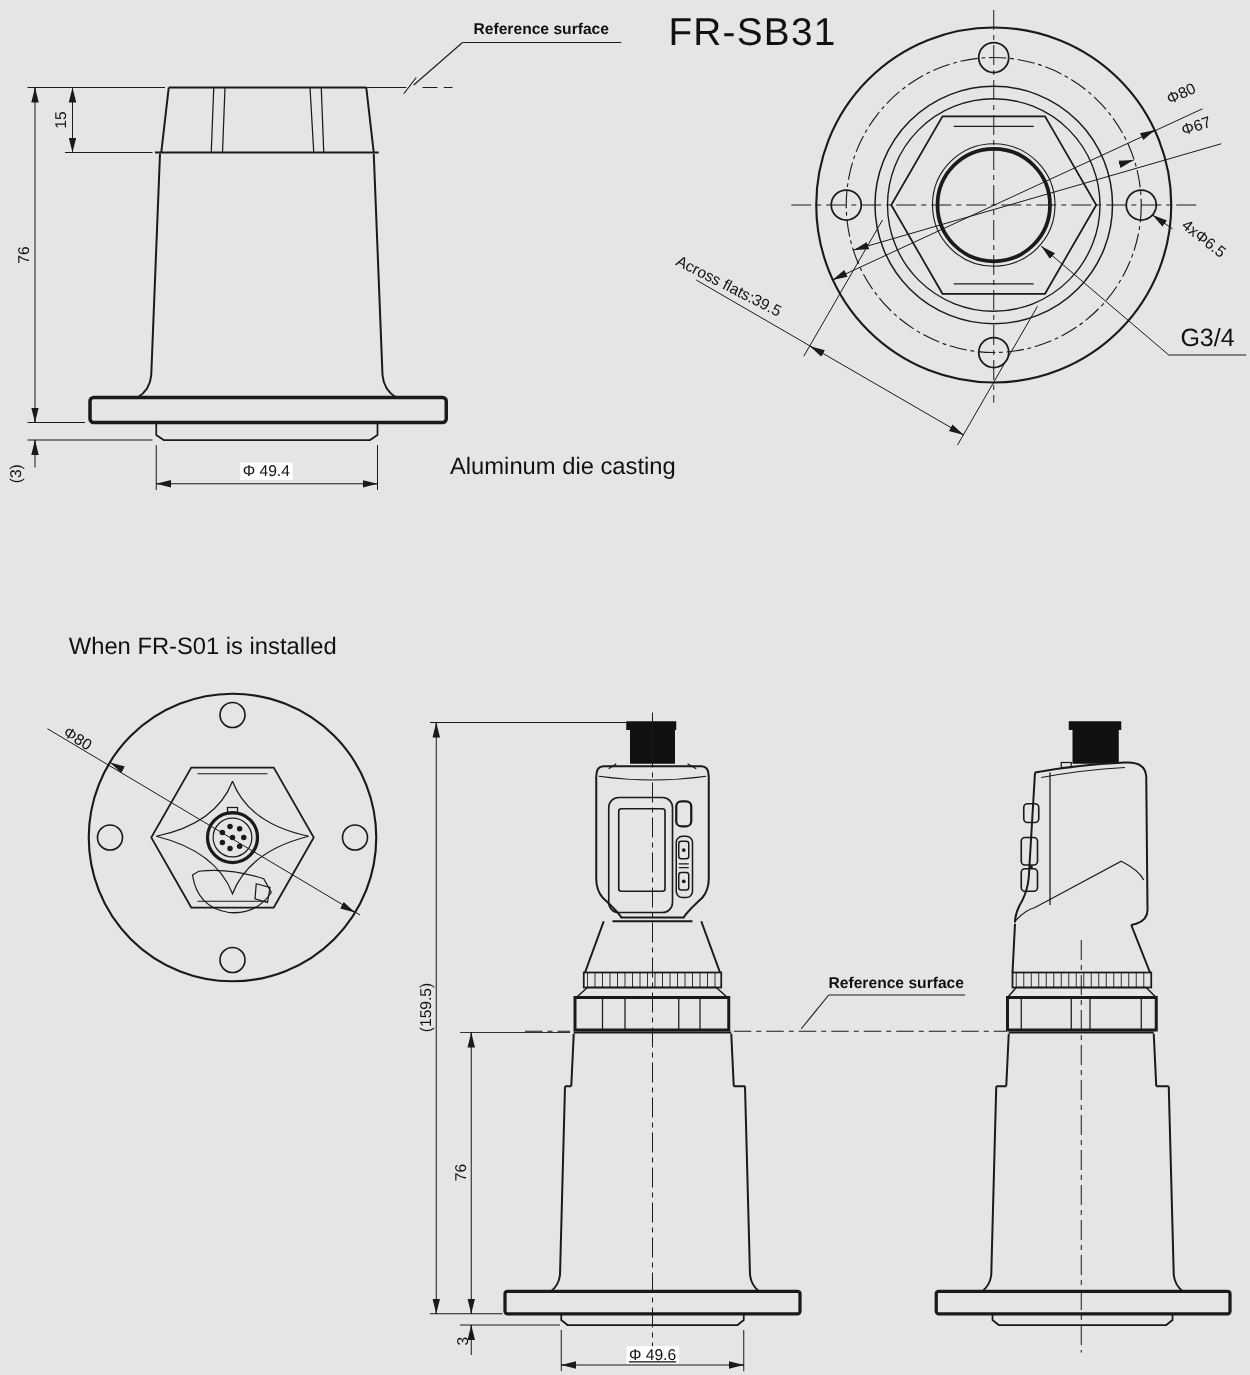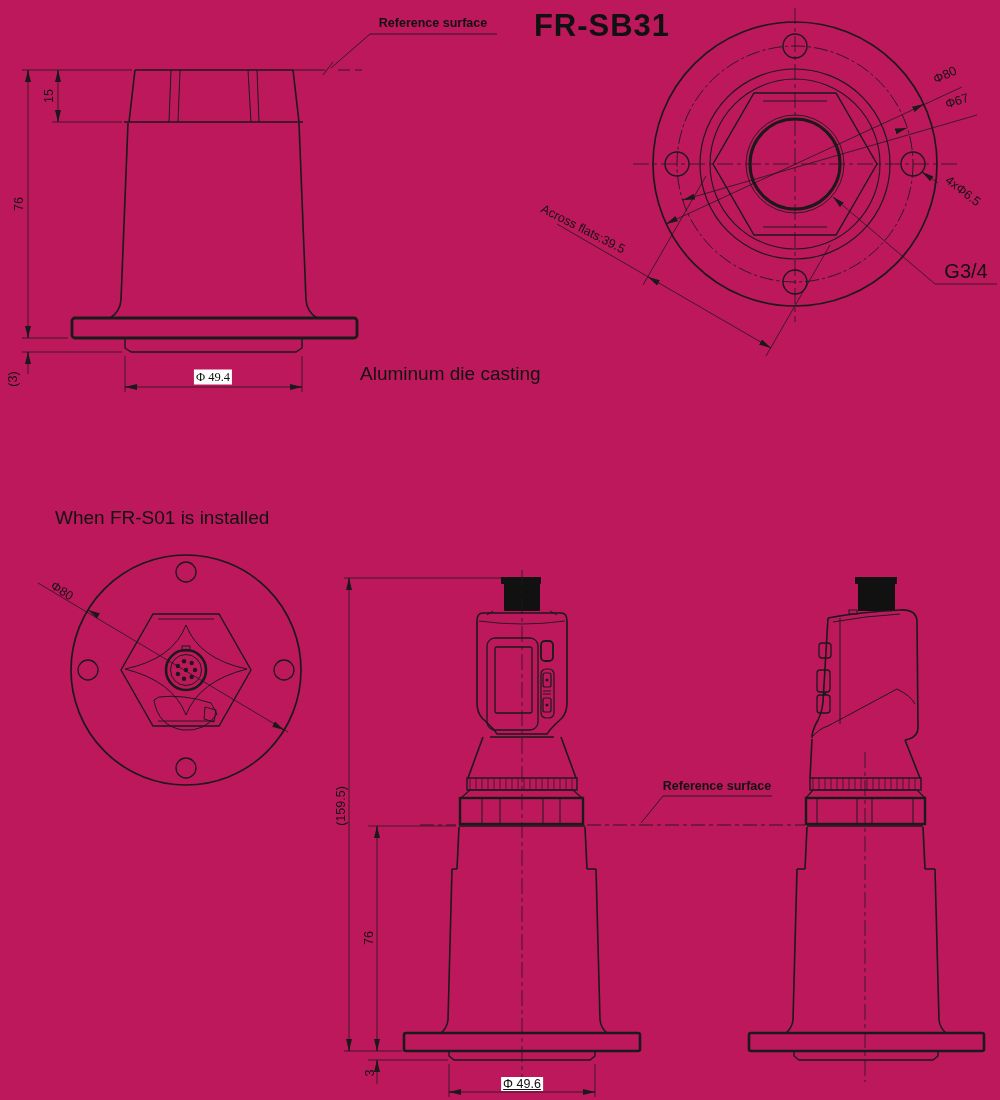--- a/index.html
+++ b/index.html
@@ -1,26 +1,26 @@
 <!DOCTYPE html>
 <html><head>
 <meta charset="utf-8">
 <style>
   html,body{margin:0;padding:0;background:#fff;}
-  #stage{position:relative;width:1000px;height:1100px;background:#be185d;overflow:hidden;
+  #stage{position:relative;width:1000px;height:1100px;background:#e5e5e5;overflow:hidden;
          font-family:"Liberation Sans",sans-serif;}
   #stage svg{position:absolute;left:0;top:0;}
   .lbl{position:absolute;white-space:nowrap;color:#111;
        font:12.5px "Liberation Sans",sans-serif;
        transform:translate(-50%,-50%);}
   .la{transform:translate(0,-50%);}
   .b{font-weight:600;}
   .f15{font-size:19px;}
   .f20{font-size:20px;}
-  .title{font-size:31px;letter-spacing:1px;font-weight:700;text-align:right;}
+  .title{font-size:31px;letter-spacing:1px;font-weight:400;text-align:right;}
   .r90{transform:translate(-50%,-50%) rotate(-90deg);}
   .rm25{transform:translate(-50%,-50%) rotate(-25deg);}
   .rm18{transform:translate(-50%,-50%) rotate(-18deg);}
   .r38{transform:translate(-50%,-50%) rotate(38deg);}
   .r27{transform:translate(-50%,-50%) rotate(27deg);}
   .r32{transform:translate(-50%,-50%) rotate(32deg);}
   .bg{background:#fff;padding:0 2px;}
 </style>
 </head>
 <body>
@@ -239,21 +239,21 @@
     <line x1="865" y1="752" x2="865" y2="1082" stroke-width="0.8" stroke-dasharray="16 4 4 4"></line>
   </g>
 </svg>
 
   <div class="lbl b" style="left:433px;top:23px;">Reference surface</div>
   <div class="lbl title" style="left:602px;top:26px;">FR-SB31</div>
 
   <div class="lbl r90" style="left:49px;top:96px;">15</div>
   <div class="lbl r90" style="left:19px;top:204px;">76</div>
   <div class="lbl r90" style="left:13px;top:379px;">(3)</div>
-  <div class="lbl bg" style="left:213px;top:377px;font-family:Liberation Serif, serif;">Φ 49.4</div>
+  <div class="lbl bg" style="left:213px;top:377px;">Φ 49.4</div>
   <div class="lbl la f15" style="left:360px;top:374px;">Aluminum die casting</div>
 
   <div class="lbl rm25" style="left:945px;top:75px;">Φ80</div>
   <div class="lbl rm18" style="left:957px;top:101px;">Φ67</div>
   <div class="lbl r38" style="left:963px;top:191px;">4xΦ6.5</div>
   <div class="lbl r27" style="left:583px;top:229px;">Across flats:39.5</div>
   <div class="lbl f20" style="left:966px;top:271px;">G3/4</div>
 
   <div class="lbl la f15" style="left:55px;top:518px;">When FR-S01 is installed</div>
   <div class="lbl r32" style="left:62px;top:591px;">Φ80</div>

